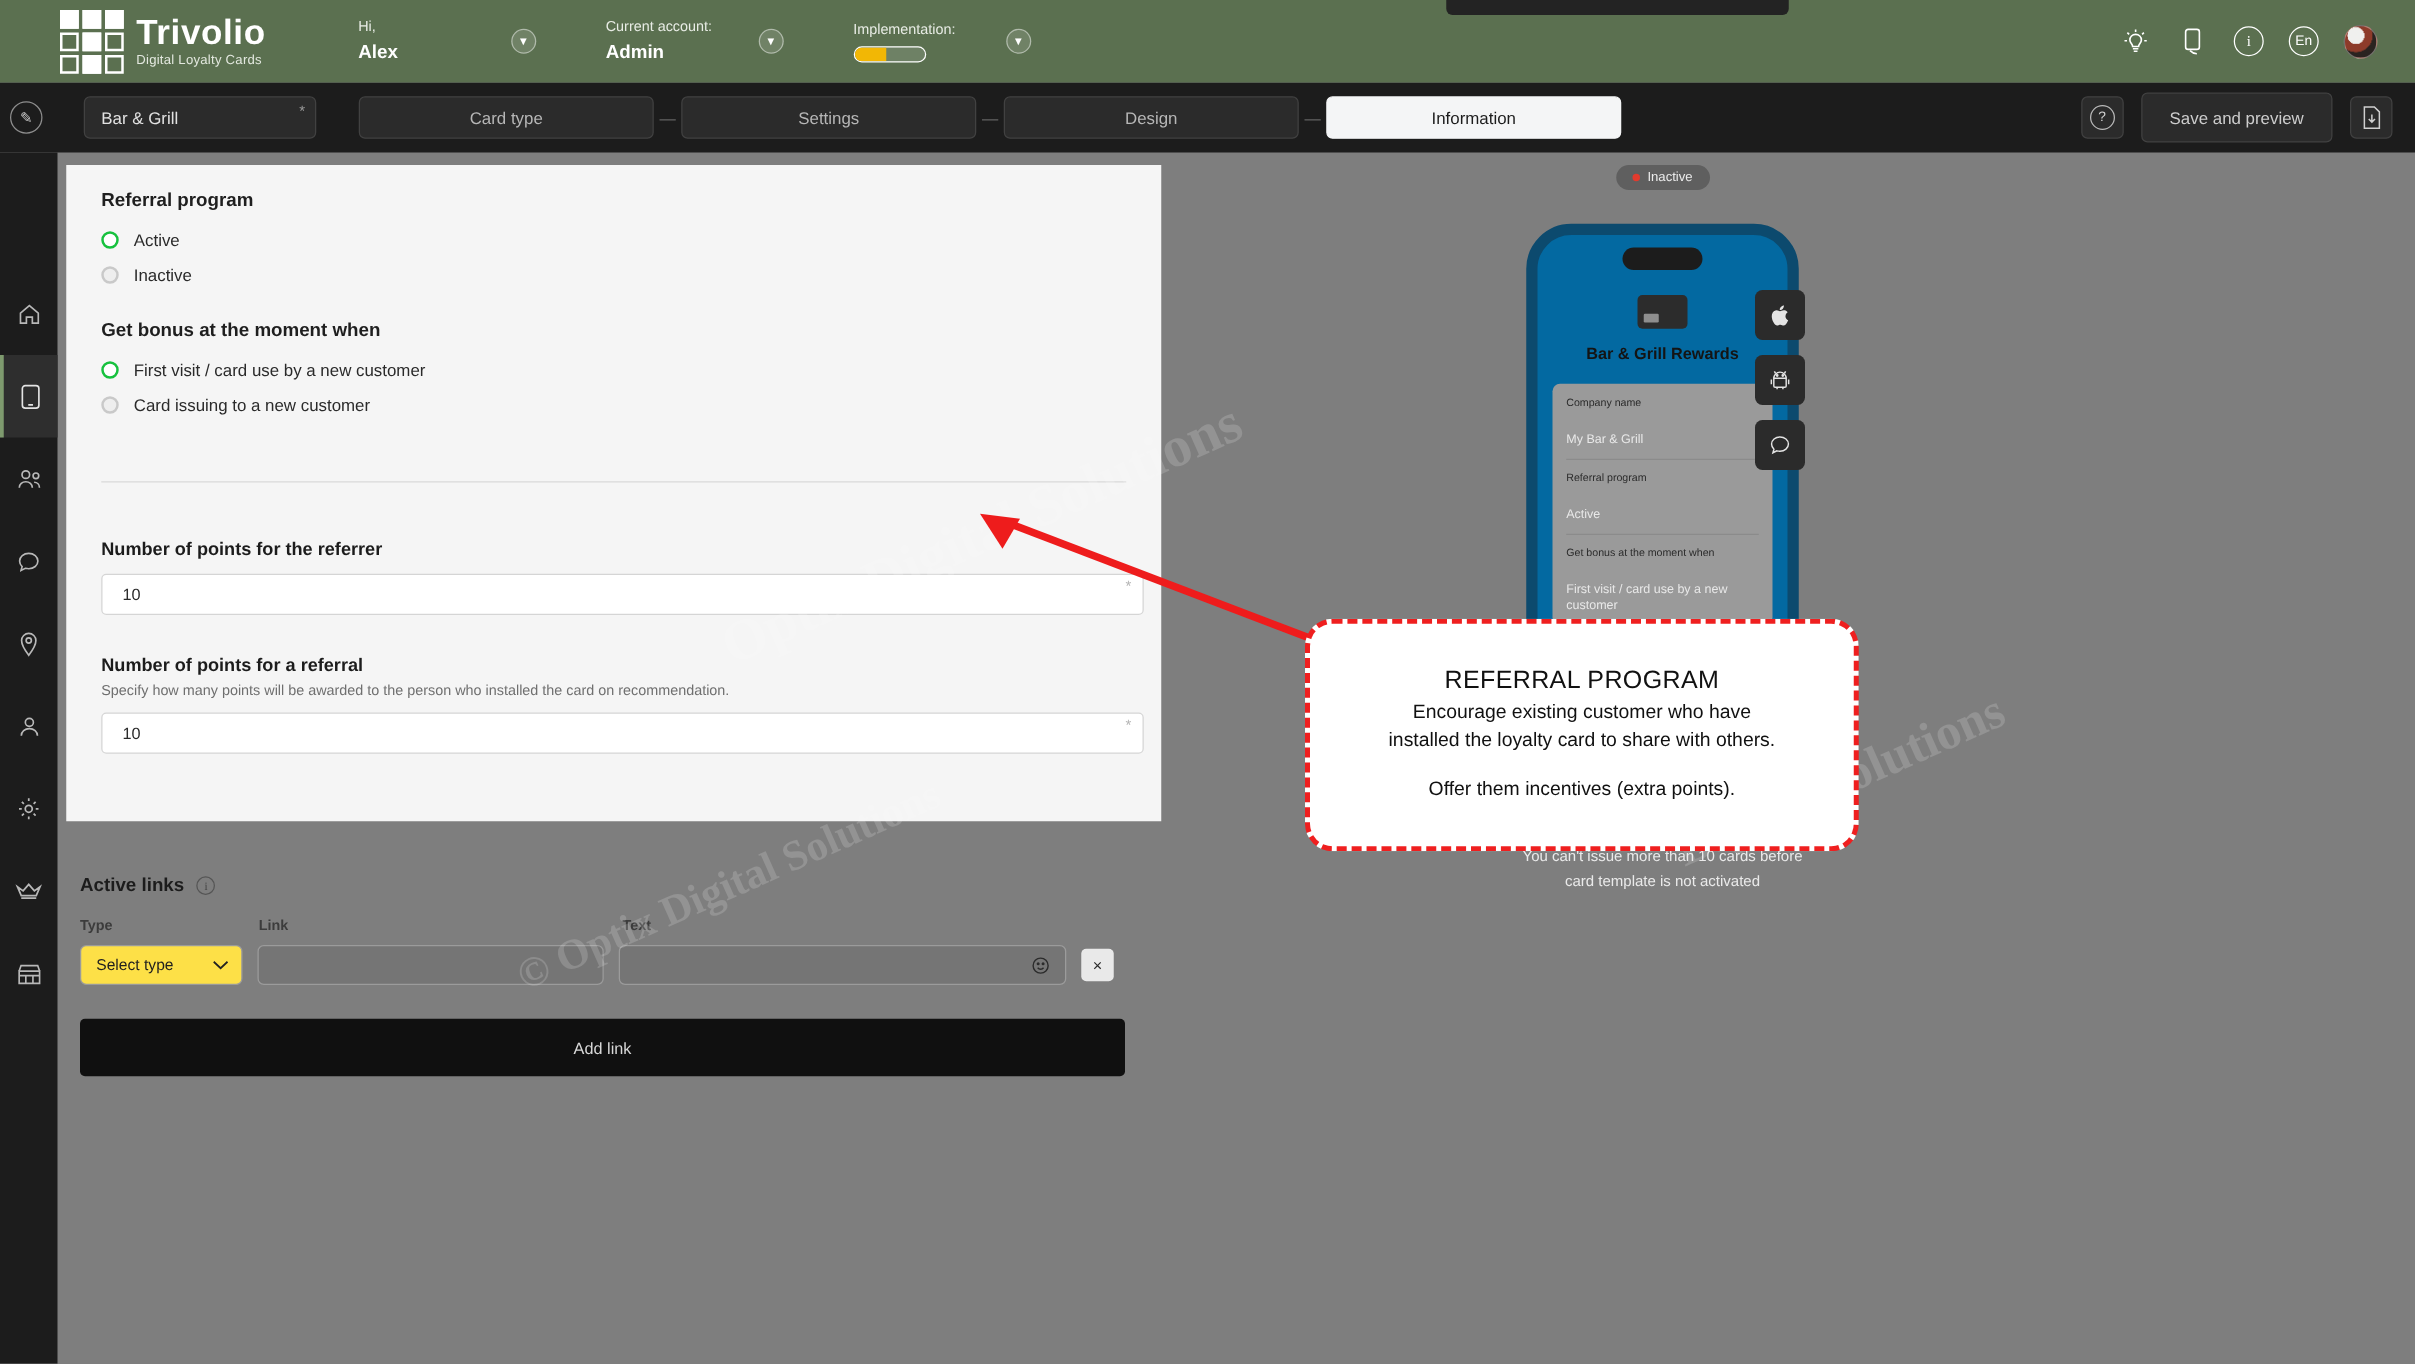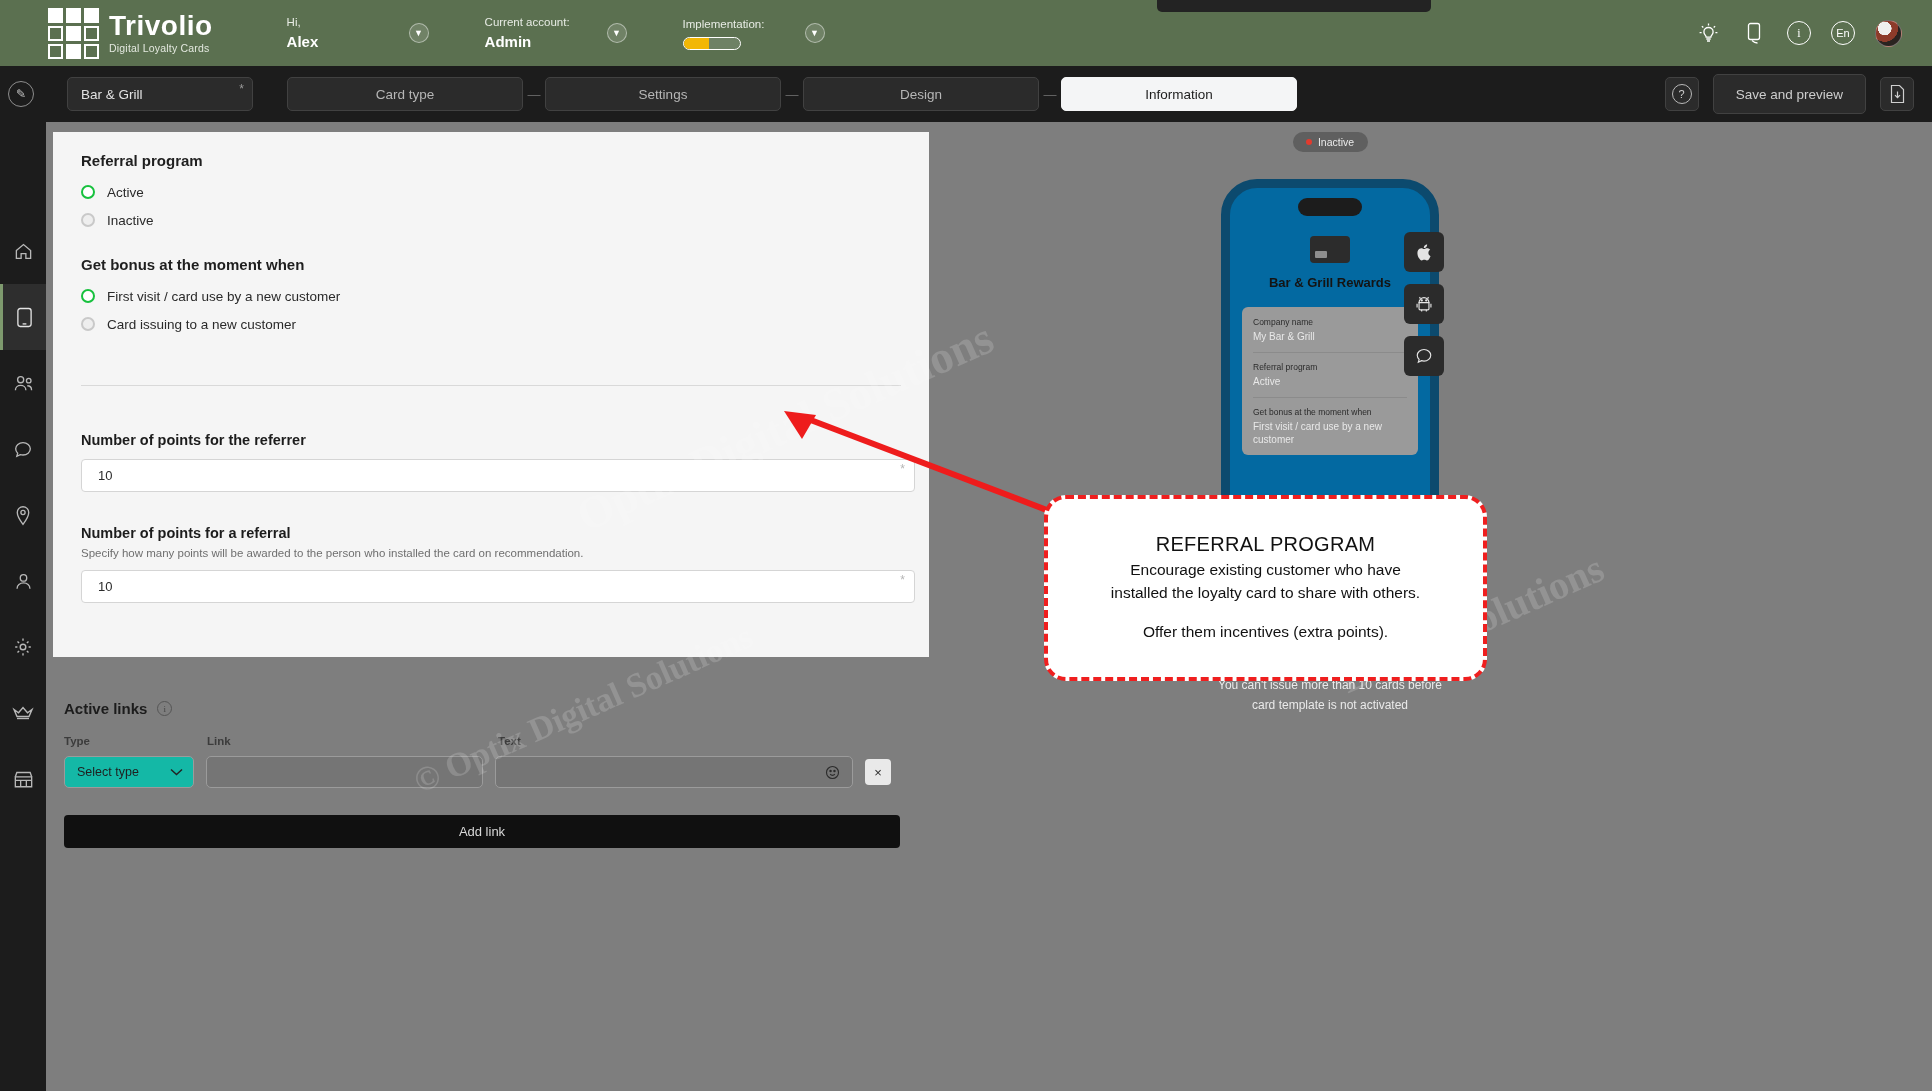--- a/index.html
+++ b/index.html
@@ -160,37 +160,37 @@
     display: flex; align-items: center; justify-content: center;
     font-size: 9px; color: #444; font-family: "Liberation Serif", serif;
   }
   .links-cols { display: flex; margin-top: 18px; }
   .col-type { width: 142px; }
   .col-link { width: 290px; margin-left: 1px; }
   .col-text { width: 358px; margin-left: 1px; }
   .col-hdr { font-size: 11.5px; color: #3c3c3c; margin-bottom: 9px; font-weight: bold; }
   .links-row { display: flex; align-items: center; gap: 12px; }
   .select-box {
-    width: 130px; height: 32px; background: #14b8a6; border: 1px solid #9b9b9b; border-radius: 5px;
+    width: 130px; height: 32px; background: #fde047; border: 1px solid #9b9b9b; border-radius: 5px;
     display: flex; align-items: center; justify-content: space-between; padding: 0 10px 0 12px;
     font-size: 12.5px; color: #1f1f1f;
   }
   .inp-box {
     height: 32px; background: #757575; border: 1px solid #9b9b9b; border-radius: 5px;
     display: flex; align-items: center; justify-content: flex-end; padding-right: 12px;
   }
   .inp-link { width: 277px; }
   .inp-text { width: 358px; }
   .del-box {
     width: 26px; height: 26px; background: #e9e9e9; border-radius: 4px;
     display: flex; align-items: center; justify-content: center;
     font-size: 13px; color: #2b2b2b;
   }
   .add-link-btn {
-    margin-top: 27px; width: 836px; height: 33px; background: #101010; border-radius: 4px;
+    margin-top: 27px; width: 836px; height: 46px; background: #101010; border-radius: 4px;
     display: flex; align-items: center; justify-content: center;
     color: #d8d8d8; font-size: 13px;
   }
 
   
   .preview { position: absolute; left: 1130px; top: 132px; width: 400px; z-index: 7; }
   .inactive-pill {
     width: 75px; height: 20px; border-radius: 10px; background: #5f5f5f;
     display: flex; align-items: center; justify-content: center; gap: 6px;
     margin: 0 auto; color: #ebebeb; font-size: 10.5px;
@@ -214,21 +214,21 @@
   }
   .phone-title {
     text-align: center; margin-top: 12px; font-size: 13px; font-weight: bold; color: #141414;
   }
   .info-card {
     margin: 17px 12px 0 12px; background: #9a9a9a; border-radius: 6px; padding: 10px 11px 0 11px;
   }
   .ic-row { padding-bottom: 9px; border-bottom: 1px solid #8b8b8b; margin-bottom: 9px; }
   .ic-row:last-child { border-bottom: none; }
   .ic-label { font-size: 8.5px; color: #2b2b2b; }
-  .ic-value { font-size: 10px; color: #e8e8e8; margin-top: 3px; line-height: 13px; }
+  .ic-value { font-size: 10px; color: #e8e8e8; margin-top: 18px; line-height: 13px; }
   .activate-btn {
     position: absolute; left: 12px; right: 12px; bottom: 20px; height: 30px;
     background: #111; border-radius: 4px; display: flex; align-items: center; justify-content: center;
     color: #ddd; font-size: 11px;
   }
   .preview-note {
     margin-top: 16px; text-align: center; font-size: 12px; color: #eaeaea; line-height: 20px;
   }
   .store-col { position: absolute; left: 274px; top: 100px; display: flex; flex-direction: column; gap: 12px; }
   .store-btn {

